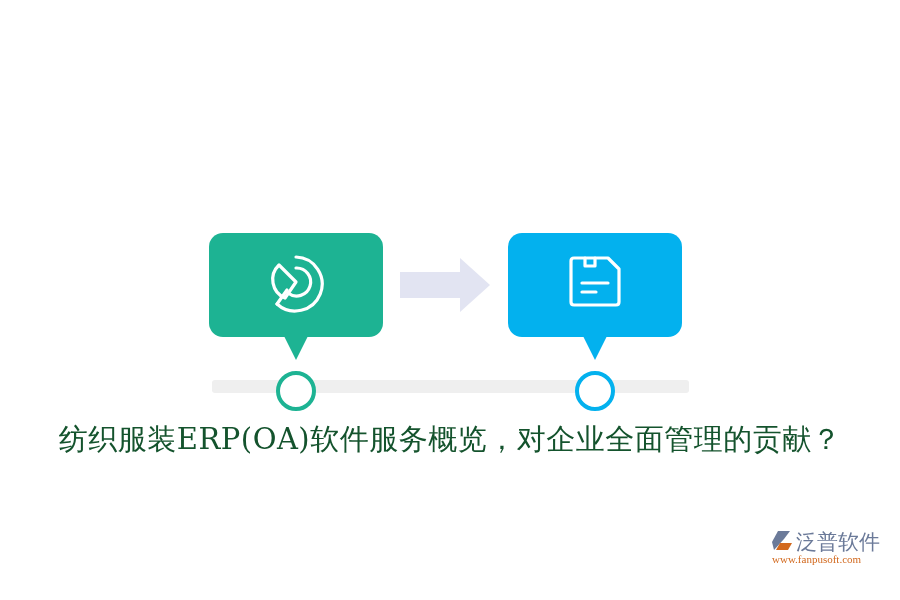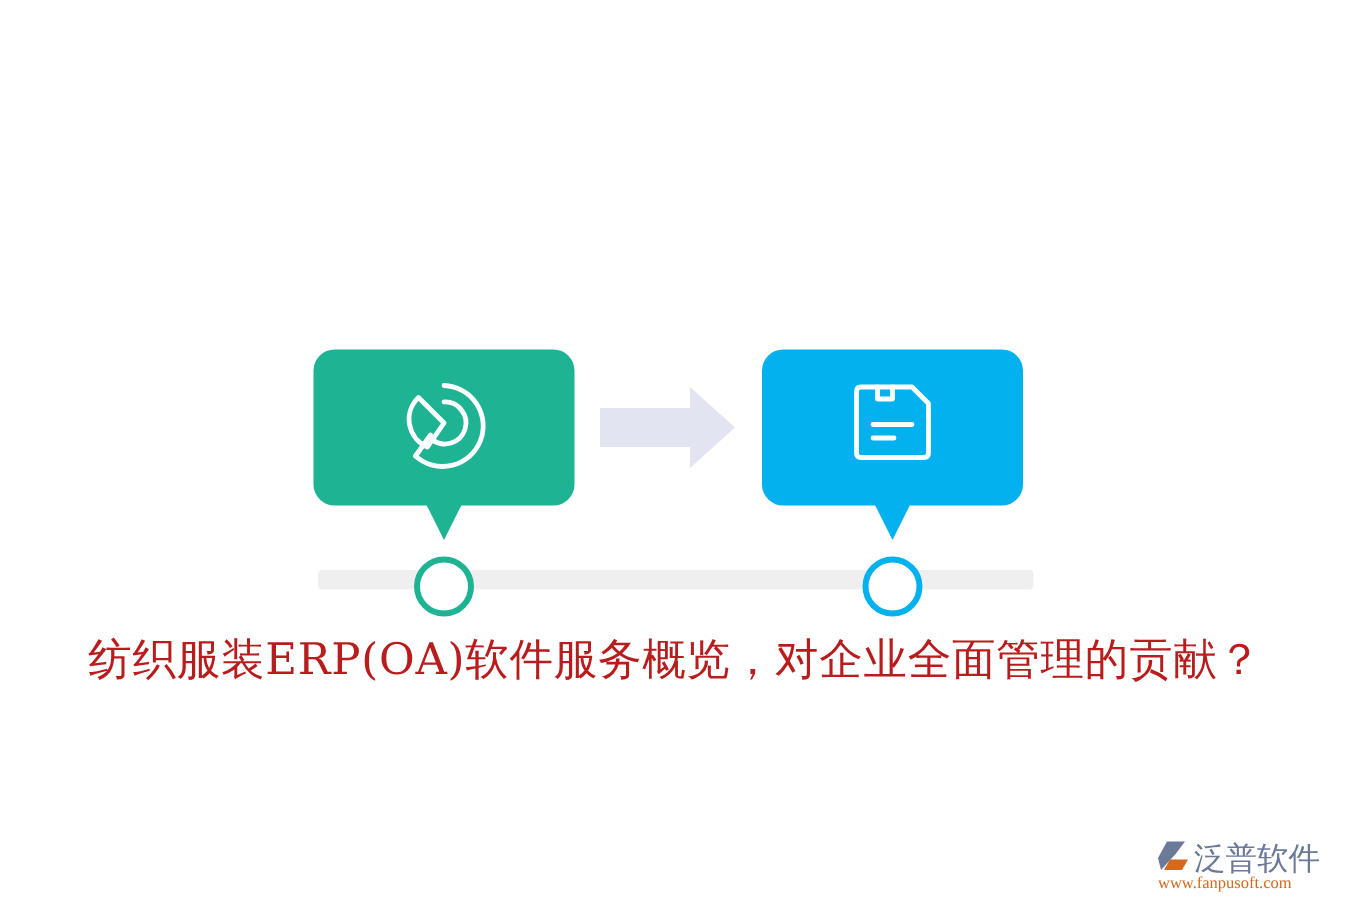--- a/index.html
+++ b/index.html
@@ -3,22 +3,22 @@
 <meta charset="utf-8">
 <style>
   html, body { margin:0; padding:0; background:#ffffff; }
   body { width:900px; height:600px; position:relative; overflow:hidden; font-family:"DejaVu Serif", serif; }
   .box { position:absolute; top:233px; width:174px; height:104px; border-radius:14px; }
   .box .icon { position:absolute; left:50%; top:50%; transform:translate(-50%,-50%); }
   .pointer { position:absolute; width:0; height:0; border-left:12px solid transparent; border-right:12px solid transparent; border-top:24px solid; top:336px; }
   .track { position:absolute; left:212px; top:380px; width:477px; height:13px; background:#efefef; border-radius:3px; }
   .node { position:absolute; width:32px; height:32px; border-radius:50%; background:#fff; box-sizing:content-box; border:4px solid; top:371px; }
   .arrow { position:absolute; left:400px; top:258px; }
-  .title { position:absolute; left:0; top:420px; width:900px; text-align:center; font-size:29px; color:#b91c1c; letter-spacing:0.5px; white-space:nowrap; }
-  .logo { position:absolute; left:770px; top:558px; width:125px; height:40px; }
+  .title { position:absolute; left:0; top:420px; width:900px; text-align:center; font-size:29px; color:#14532d; letter-spacing:0.5px; white-space:nowrap; }
+  .logo { position:absolute; left:770px; top:528px; width:125px; height:40px; }
   .logo-cn { position:absolute; left:26px; top:0; font-family:"DejaVu Sans", sans-serif; font-size:21px; color:#6b7a99; white-space:nowrap; }
   .logo-url { position:absolute; left:2px; top:25px; font-size:11px; color:#d2691e; white-space:nowrap; font-family:Liberation Serif, serif; }
 </style>
 </head>
 <body>
 
 <div class="box" style="left:209px; background:#1db393;">
   <span class="icon">
     <svg width="66" height="62" viewBox="0 0 66 62" fill="none" stroke="#ffffff" stroke-width="3.2" stroke-linecap="round" stroke-linejoin="round">
       <path d="M33 5 A27 27 0 1 1 14 52"></path>

